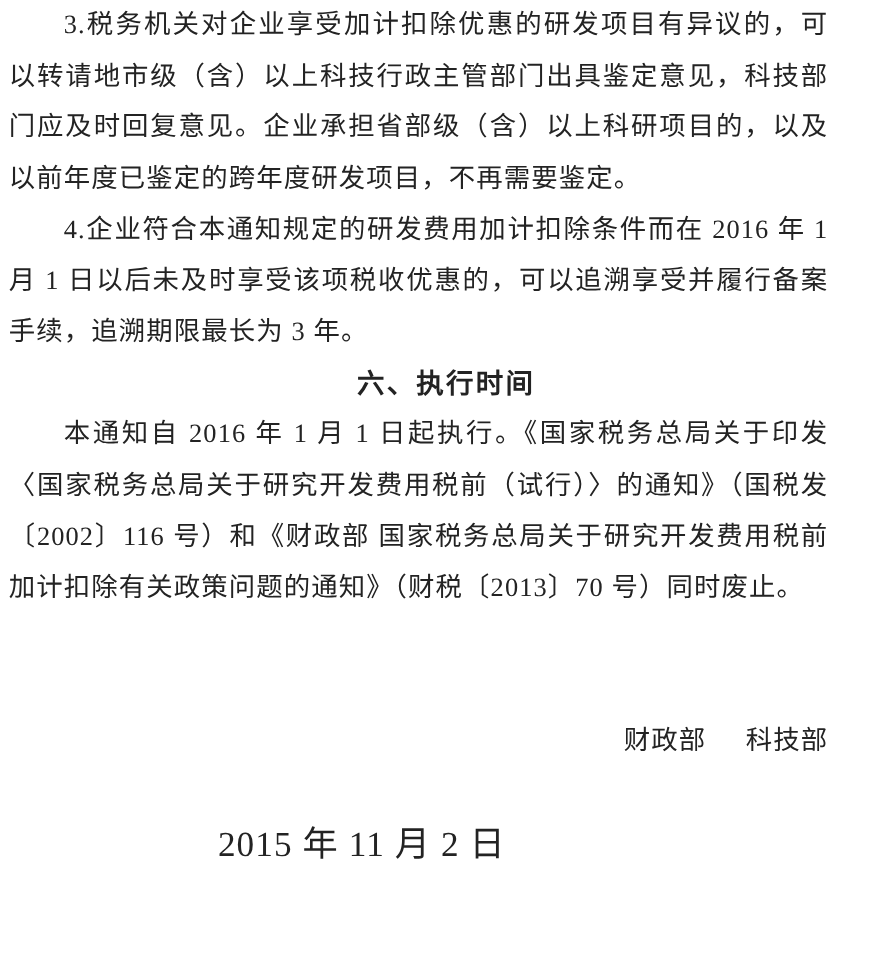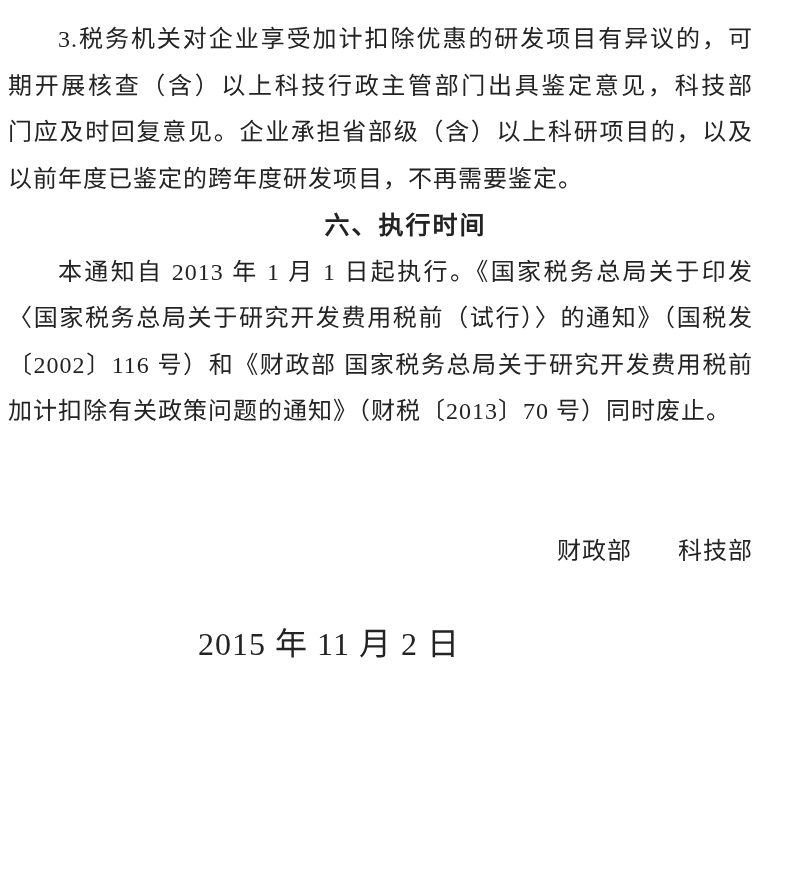--- a/index.html
+++ b/index.html
@@ -11,21 +11,21 @@
     width: 800px;
     height: 886px;
     overflow: hidden;
     font-family: "Liberation Serif", "DejaVu Serif", serif;
     color: #232323;
   }
   .page {
     box-sizing: border-box;
     width: 800px;
     height: 886px;
-    padding: 16px 47px 0 8px;
+    padding: 0 47px 0 8px;
     background: #ffffff;
   }
   .line {
     font-size: 24px;
     line-height: 46.5px;
     height: 46.5px;
     letter-spacing: 1px;
     white-space: pre-wrap;
     overflow: hidden;
   }
@@ -43,21 +43,21 @@
     font-family: "Liberation Sans", "DejaVu Sans", sans-serif;
     font-weight: 700;
     font-size: 25px;
     letter-spacing: 2px;
   }
   .signature-row {
     margin-top: 93px;
     height: 46.5px;
     display: flex;
     justify-content: flex-end;
-    gap: 46px;
+    gap: 36px;
     font-size: 24px;
     line-height: 46.5px;
     letter-spacing: 1px;
   }
   .date-row {
     margin-top: 46.5px;
     height: 46.5px;
     font-size: 32px;
     line-height: 46.5px;
     letter-spacing: 1px;
@@ -65,31 +65,36 @@
     padding-right: 103px;
   }
 </style>
 </head>
 <body>
 
 <div class="page">
 
   <section>
     <div class="line j indent">3.税务机关对企业享受加计扣除优惠的研发项目有异议的，可</div>
-    <div class="line j">期开展核查（含）以上科技行政主管部门出具鉴定意见，科技部</div>
+    <div class="line j">以转请地市级（含）以上科技行政主管部门出具鉴定意见，科技部</div>
     <div class="line j">门应及时回复意见。企业承担省部级（含）以上科研项目的，以及</div>
     <div class="line">以前年度已鉴定的跨年度研发项目，不再需要鉴定。</div>
   </section>
 
+  <section>
+    <div class="line j indent">4.企业符合本通知规定的研发费用加计扣除条件而在 2016 年 1</div>
+    <div class="line j">月 1 日以后未及时享受该项税收优惠的，可以追溯享受并履行备案</div>
+    <div class="line">手续，追溯期限最长为 3 年。</div>
+  </section>
 
 
   <h2 class="line heading indent" style="margin:0;text-align:center;">六、执行时间</h2>
 
   <section>
-    <div class="line j indent">本通知自 2013 年 1 月 1 日起执行。《国家税务总局关于印发</div>
+    <div class="line j indent">本通知自 2016 年 1 月 1 日起执行。《国家税务总局关于印发</div>
     <div class="line j">〈国家税务总局关于研究开发费用税前（试行）〉的通知》（国税发</div>
     <div class="line j">〔2002〕116 号）和《财政部 国家税务总局关于研究开发费用税前</div>
     <div class="line">加计扣除有关政策问题的通知》（财税〔2013〕70 号）同时废止。</div>
   </section>
 
   <div class="signature-row">
     <span>财政部</span>
     <span>科技部</span>
   </div>
 

